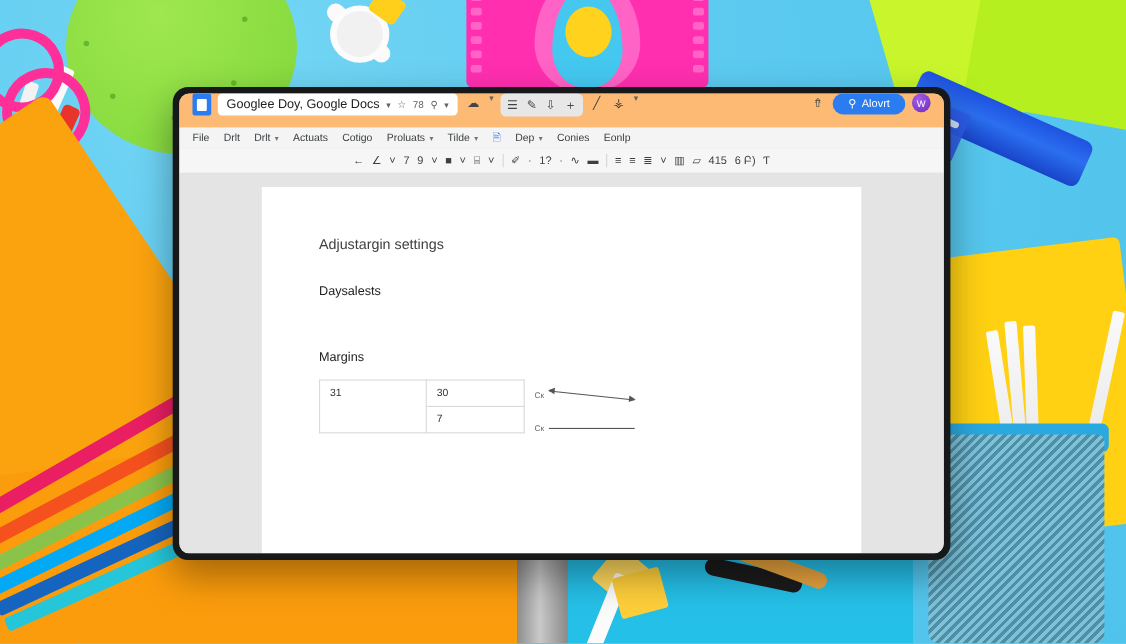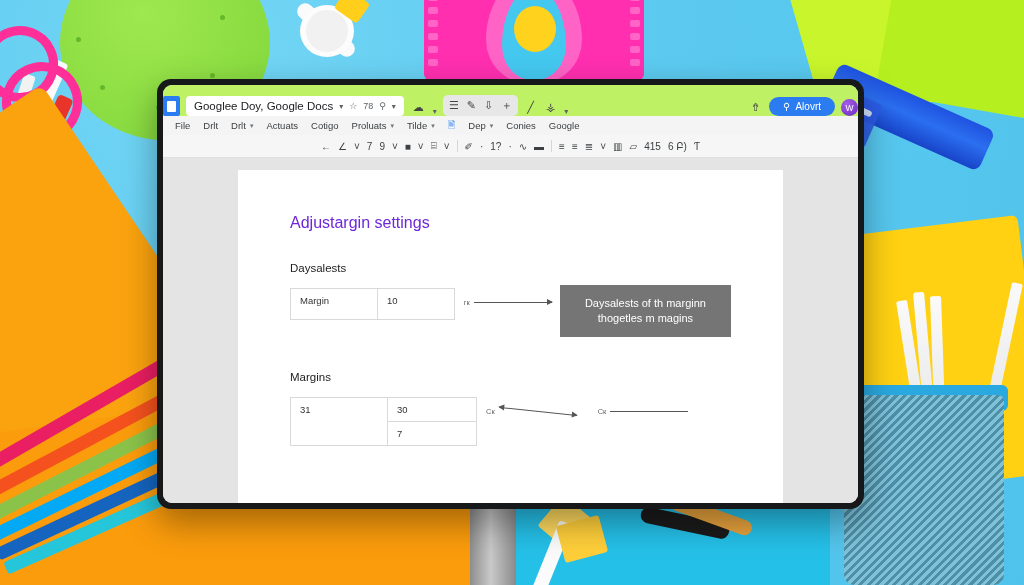--- a/index.html
+++ b/index.html
@@ -105,22 +105,22 @@
      background:linear-gradient(90deg,#8d8d8d,#c9c9c9 45%,#8a8a8a);}
 
   
   #monitor{position:absolute;left:157px;top:79px;width:707px;height:430px;
      background:#17181a;border-radius:14px;padding:6px;box-sizing:border-box;
      box-shadow:0 14px 34px rgba(0,0,0,.35);}
   #screen{width:100%;height:100%;background:#e9e9e9;border-radius:9px;overflow:hidden;
      display:flex;flex-direction:column;}
 
   
-  .appbar{background:#bef264;height:31px;display:flex;align-items:flex-end;
-     padding:0 0;gap:6px;flex-shrink:0;}
+  .appbar{background:#fdba74;height:31px;display:flex;align-items:flex-start;
+     padding:0 12px;gap:6px;flex-shrink:0;}
   .doc-logo{width:17px;height:20px;background:#2b7cf0;border-radius:2px;
      display:flex;align-items:center;justify-content:center;flex-shrink:0;}
   .doc-logo span{display:block;width:9px;height:11px;background:#fff;border-radius:1px;}
   .titlewrap{display:flex;align-items:center;gap:6px;background:#fff;border-radius:4px;
      padding:3px 8px;height:20px;box-sizing:border-box;}
   .doctitle{font-size:11.5px;color:#202124;white-space:nowrap;}
   .caret{font-size:8px;color:#5f6368;}
   .badge-ico{font-size:9px;color:#5f6368;display:flex;align-items:center;gap:2px;}
   .tb-ico{font-size:11px;color:#444;padding:2px 3px;cursor:default;white-space:nowrap;}
   .tb-group{display:flex;align-items:center;gap:2px;background:#e7e7e7;
@@ -141,21 +141,21 @@
      justify-content:center;gap:7px;border-bottom:1px solid #dfdfdf;flex-shrink:0;}
   .t2{font-size:10px;color:#3c4043;white-space:nowrap;}
   .t2.sep{width:1px;height:12px;background:#d6d6d6;}
 
   
   .canvas{flex:1;background:#e4e4e4;display:flex;justify-content:center;
      overflow:hidden;padding-top:12px;}
   .page{width:545px;background:#fff;padding:44px 52px 0 52px;box-sizing:border-box;
      position:relative;}
 
-  h1.doc-h{font-size:16px;font-weight:400;color:#6d28d9;margin:0 0 30px 0;}
+  h1.doc-h{font-size:13px;font-weight:400;color:#404040;margin:0 0 30px 0;}
   h2.doc-h2{font-size:11.5px;font-weight:400;color:#222;margin:0 0 14px 0;}
 
   .row{display:flex;align-items:flex-start;position:relative;}
   table.gtbl{border-collapse:collapse;}
   table.gtbl td{border:1px solid #d9d9d9;font-size:9.5px;color:#333;
      padding:6px 9px;vertical-align:top;}
   .cell-a{width:78px;height:18px;}
   .cell-b{width:70px;}
 
   .annot{display:flex;align-items:center;font-size:7.5px;color:#666;
@@ -302,21 +302,21 @@
     <span class="menu-item">Actuats</span>
     <span class="menu-item">Cotigo</span>
     <span class="menu-item">Proluats</span>
     <span class="mcaret">▾</span>
     <span class="menu-item">Tilde</span>
     <span class="mcaret">▾</span>
     <span class="menu-item" style="color:#2b7cf0">🖹</span>
     <span class="menu-item">Dep</span>
     <span class="mcaret">▾</span>
     <span class="menu-item">Conies</span>
-    <span class="menu-item">Google</span>
+    <span class="menu-item">Eonlp</span>
   </div>
 
   <div class="toolbar2" id="tb2">
         <span class="t2">←</span>
         <span class="t2">∠</span>
         <span class="t2">˅</span>
         <span class="t2">7</span>
         <span class="t2">9</span>
         <span class="t2">˅</span>
         <span class="t2">■</span>
@@ -342,53 +342,38 @@
         <span class="t2">Ƭ</span>
       </div>
 
   <div class="canvas">
     <div class="page">
 
       <h1 class="doc-h">Adjustargin settings</h1>
 
       <h2 class="doc-h2">Daysalests</h2>
 
-      <div class="row">
-        <table class="gtbl">
-          <tbody>
-                <tr>
-            <td class="cell-a">Margin</td>
-            <td class="cell-b">10</td>
-          </tr>
-        </tbody>
-            </table>
-        <div class="annot">
-          <span>гк</span>
-          <span class="arrow-line" style="width:78px"></span>
-        </div>
-        <div class="callout" style="width:190px;margin-left:8px;margin-top:-3px">Daysalests of th marginn thogetles m magins</div>
-      </div>
 
       <div class="gap-lg"></div>
 
       <h2 class="doc-h2">Margins</h2>
 
       <div class="row">
         <table class="gtbl">
           <tbody>
                 <tr>
             <td class="cell-a" rowspan="2">31</td>
             <td class="cell-b">30</td>
           </tr>
           <tr>
             <td class="cell-b">7</td>
           </tr>
         </tbody>
             </table>
-        <div style="display:flex;flex-direction:row;gap:21px;margin-left:9px;margin-top:10px">
+        <div style="display:flex;flex-direction:column;gap:21px;margin-left:9px;margin-top:10px">
           <div class="annot" style="margin:0">
             <span>Cк</span>
             <span class="arrow-line rev" style="width:78px;transform:rotate(6deg)"></span>
           </div>
           <div class="annot" style="margin:0">
             <span>Cк</span>
             <span class="arrow-line plain" style="width:78px"></span>
           </div>
         </div>
       </div>

